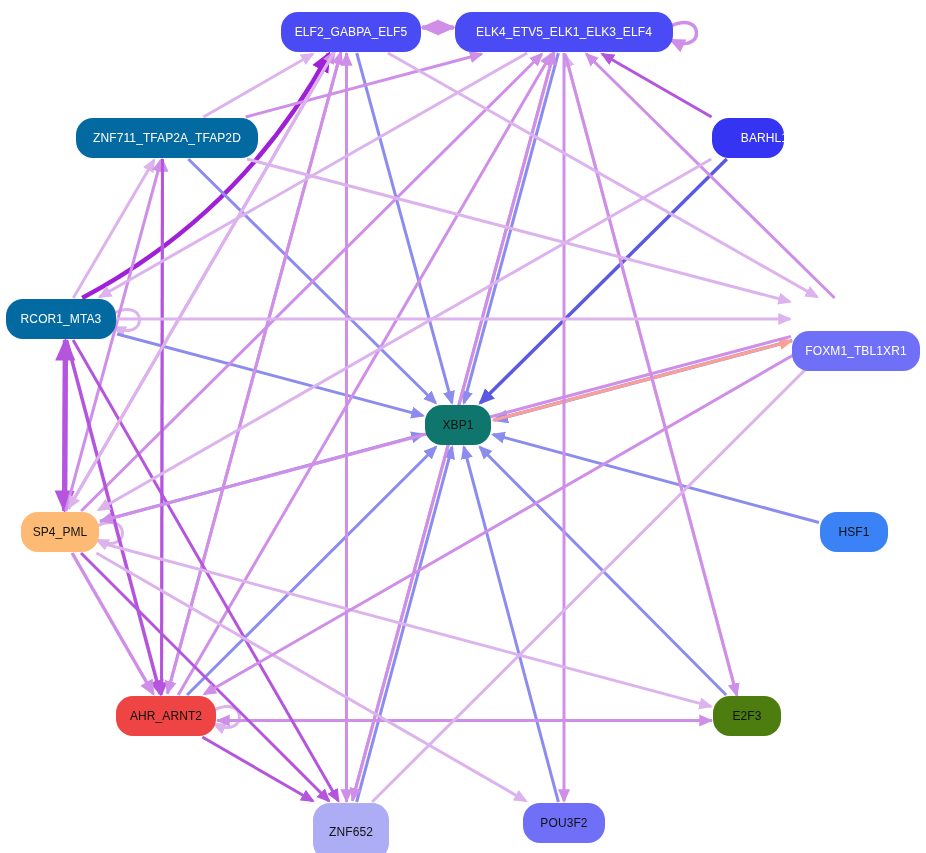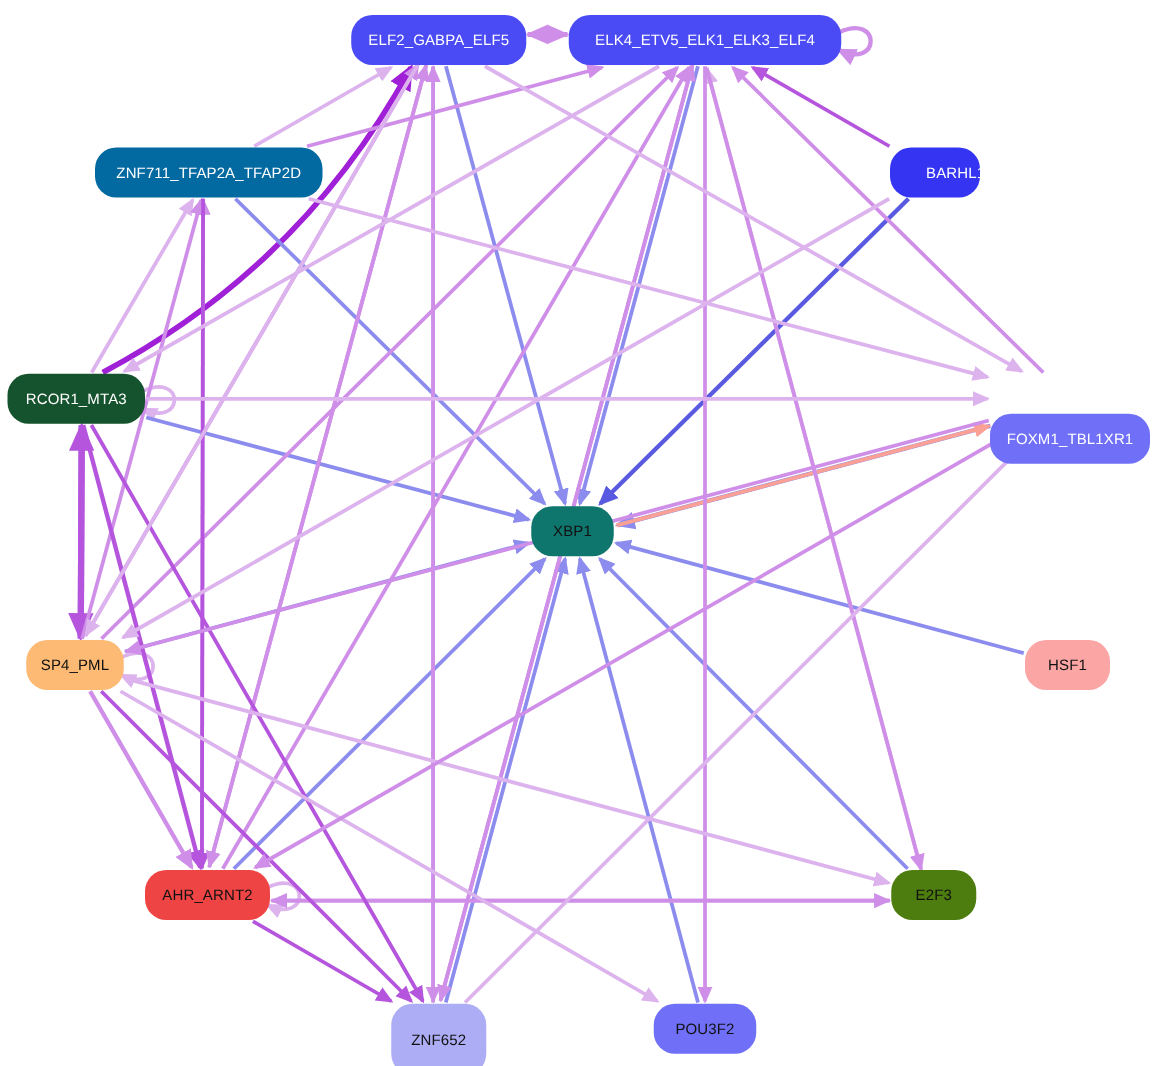--- a/index.html
+++ b/index.html
@@ -133,33 +133,33 @@
       </div>
       <div class="node" style="left: 455px; top: 12px; width: 218px; height: 40px; background: rgb(75, 75, 245); color: rgb(255, 255, 255);">
         <span>ELK4_ETV5_ELK1_ELK3_ELF4</span>
       </div>
       <div class="node" style="left: 76px; top: 118px; width: 182px; height: 40px; background: #0369a1; color: rgb(255, 255, 255);">
         <span>ZNF711_TFAP2A_TFAP2D</span>
       </div>
       <div class="node" style="left: 712px; top: 118px; width: 72px; height: 40px; background: rgb(52, 52, 242); color: rgb(255, 255, 255); padding-left: 33px;">
         <span>BARHL1</span>
       </div>
-      <div class="node" style="left: 6px; top: 299px; width: 110px; height: 40px; background: #14532d; color: rgb(255, 255, 255);">
+      <div class="node" style="left: 6px; top: 299px; width: 110px; height: 40px; background: #0369a1; color: rgb(255, 255, 255);">
         <span>RCOR1_MTA3</span>
       </div>
       <div class="node" style="left: 792px; top: 299px; width: 128px; height: 40px; background: rgb(111, 111, 248); color: rgb(255, 255, 255); margin-top: 32px;">
         <span>FOXM1_TBL1XR1</span>
       </div>
       <div class="node" style="left: 425px; top: 405px; width: 66px; height: 40px; background: #0f766e; color: rgb(17, 17, 17);">
         <span>XBP1</span>
       </div>
       <div class="node" style="left: 21px; top: 512px; width: 78px; height: 40px; background: #fdba74; color: rgb(17, 17, 17);">
         <span>SP4_PML</span>
       </div>
-      <div class="node" style="left: 820px; top: 512px; width: 68px; height: 40px; background: #fca5a5; color: rgb(17, 17, 17);">
+      <div class="node" style="left: 820px; top: 512px; width: 68px; height: 40px; background: #3b82f6; color: rgb(17, 17, 17);">
         <span>HSF1</span>
       </div>
       <div class="node" style="left: 116px; top: 696px; width: 100px; height: 40px; background: #ef4444; color: rgb(17, 17, 17);">
         <span>AHR_ARNT2</span>
       </div>
       <div class="node" style="left: 713px; top: 696px; width: 68px; height: 40px; background: #4d7c0f; color: rgb(17, 17, 17);">
         <span>E2F3</span>
       </div>
       <div class="node" style="left: 313px; top: 803px; width: 76px; height: 57px; background: rgb(173, 173, 245); color: rgb(17, 17, 17);">
         <span>ZNF652</span>

